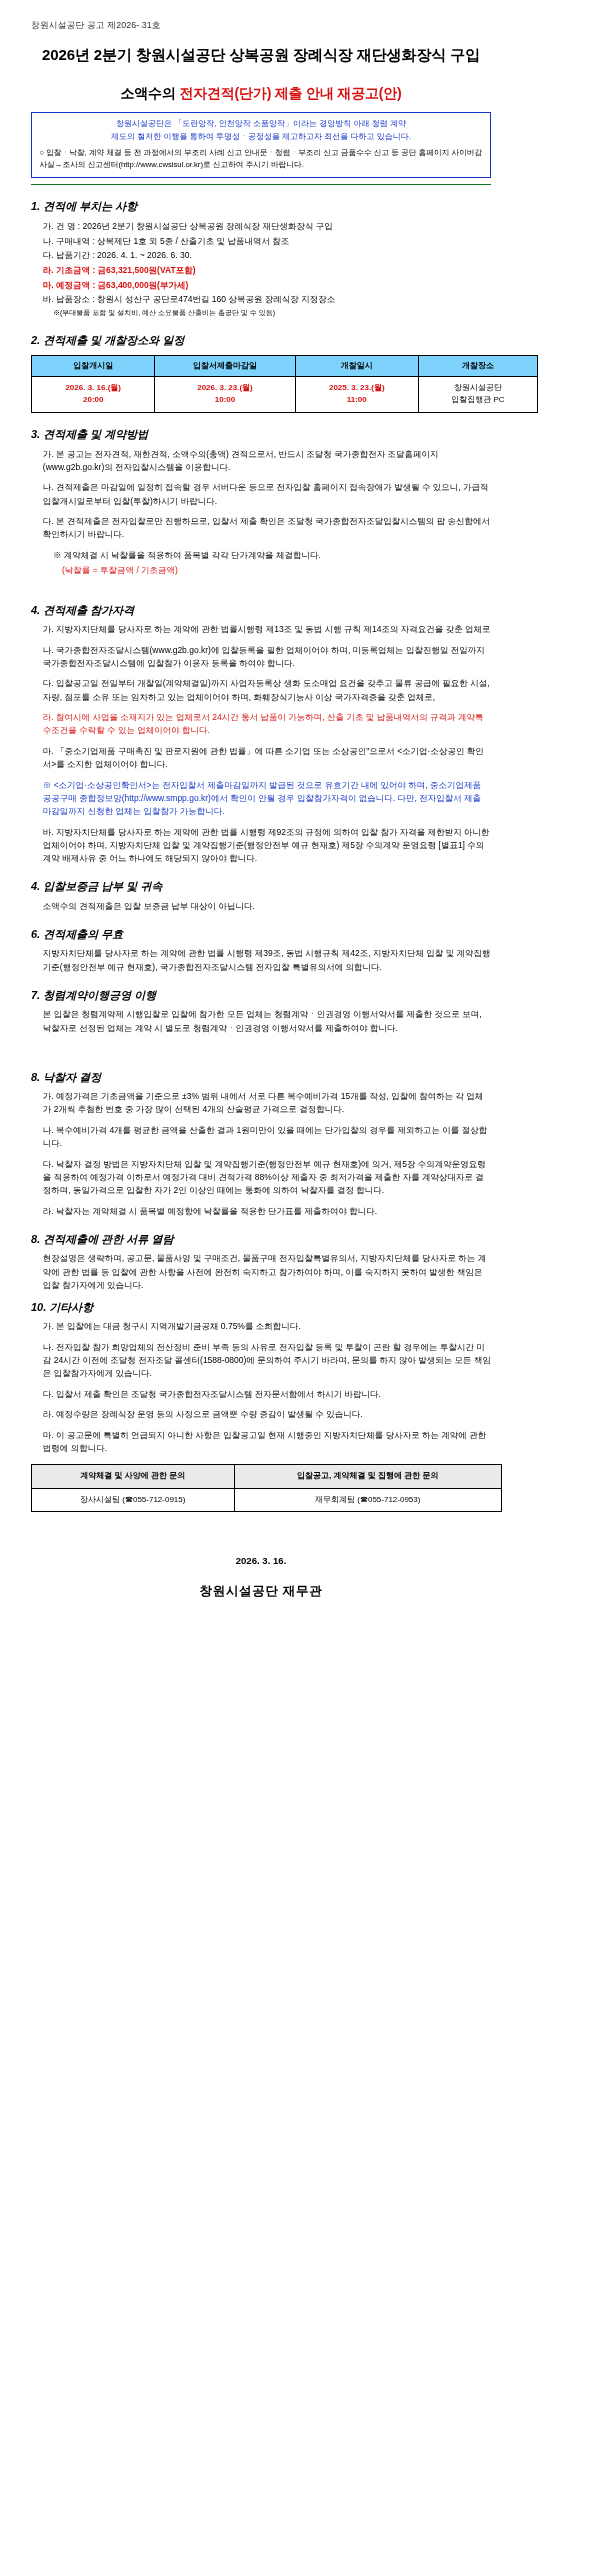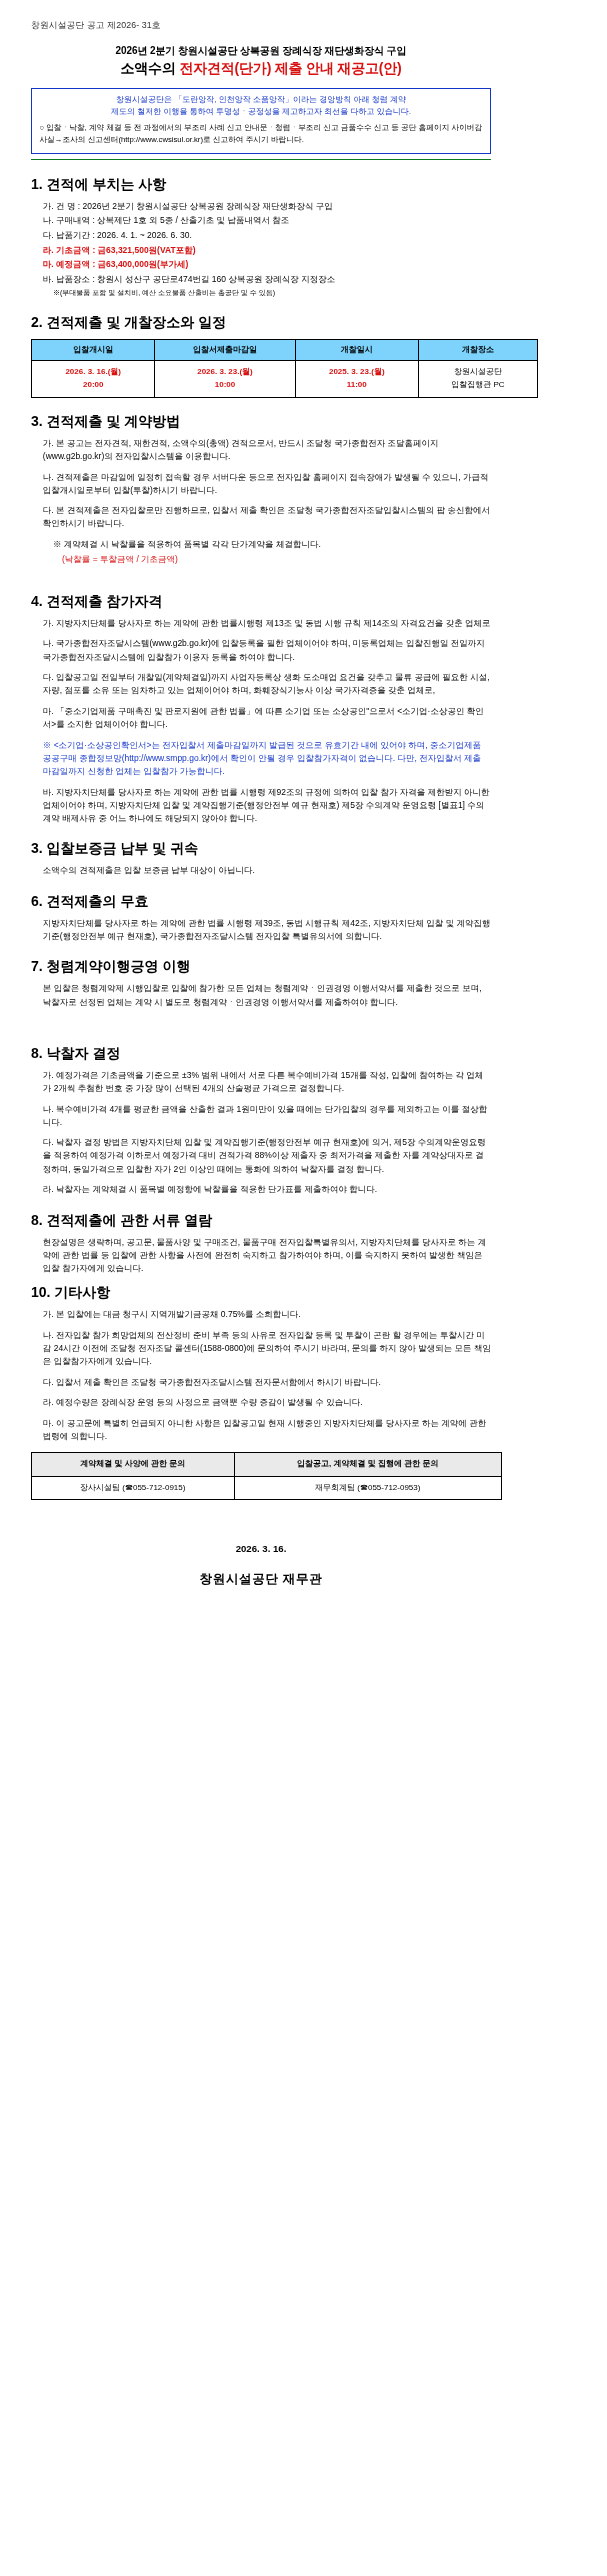--- a/index.html
+++ b/index.html
@@ -26,24 +26,24 @@
     font-size: 8.8px;
     color: #333;
     margin-bottom: 10.3px;
     letter-spacing: 0.1px;
   }
   .title-block {
     text-align: center;
     margin-bottom: 7.4px;
   }
   .title-line1 {
-    font-size: 10px;
+    font-size: 15px;
     font-weight: bold;
     letter-spacing: -0.1px;
-    margin-bottom: 0;
+    margin-bottom: 17px;
   }
   .title-line2 {
     font-size: 14px;
     font-weight: bold;
     letter-spacing: -0.2px;
     margin-bottom: 3px;
   }
   .red { color: #d81111; }
   .blue { color: #1436c8; }
   .bold { font-weight: bold; }
@@ -58,23 +58,24 @@
   .notice-box .l1 { text-align: center; }
   .notice-box .l3 { margin-top: 2.9px; font-size: 7.7px; }
 
   .rule {
     border: 0;
     border-top: 1.5px solid #0f7a22;
     margin: 5.9px 0 10.3px 0;
   }
 
   h3.sec {
-    font-size: 14px;
+    font-size: 11px;
     font-weight: bold;
     margin: 13.2px 0 4.4px 0;
+    font-style: italic;
   }
   .para { margin: 1.5px 0 1.5px 0; }
   .para.ind { margin-left: 11.8px; }
   .para.ind2 { margin-left: 22px; }
   .para.ind3 { margin-left: 31px; }
   .gap { margin-top: 7.4px; }
 
   table.grid {
     border-collapse: collapse;
     margin: 5.9px auto 4.4px auto;
@@ -185,26 +186,27 @@
   <div class="para ind">가. 본 공고는 전자견적, 재한견적, 소액수의(총액) 견적으로서, 반드시 조달청 국가종합전자 조달홈페이지(www.g2b.go.kr)의 전자입찰시스템을 이용합니다.</div>
   <div class="para ind gap">나. 견적제출은 마감일에 일정히 접속할 경우 서버다운 등으로 전자입찰 홈페이지 접속장애가 발생될 수 있으니, 가급적 입찰개시일로부터 입찰(투찰)하시기 바랍니다.</div>
   <div class="para ind gap">다. 본 견적제출은 전자입찰로만 진행하므로, 입찰서 제출 확인은 조달청 국가종합전자조달입찰시스템의 팝 송신함에서 확인하시기 바랍니다.</div>
   <div class="para ind2 gap">※ 계약체결 시 낙찰률을 적용하여 품목별 각각 단가계약을 체결합니다.</div>
   <div class="para ind3"><span class="red">(낙찰률 = 투찰금액 / 기초금액)</span></div>
 
   <h3 class="sec" style="margin-top:25px">4. 견적제출 참가자격</h3>
   <div class="para ind">가. 지방자치단체를 당사자로 하는 계약에 관한 법률시행령 제13조 및 동법 시행 규칙 제14조의 자격요건을 갖춘 업체로</div>
   <div class="para ind gap">나. 국가종합전자조달시스템(www.g2b.go.kr)에 입찰등록을 필한 업체이어야 하며, 미등록업체는 입찰진행일 전일까지 국가종합전자조달시스템에 입찰참가 이용자 등록을 하여야 합니다.</div>
   <div class="para ind gap">다. 입찰공고일 전일부터 개찰일(계약체결일)까지 사업자등록상 생화 도소매업 요건을 갖추고 물류 공급에 필요한 시설, 자량, 점포를 소유 또는 임차하고 있는 업체이어야 하며, 화훼장식기능사 이상 국가자격증을 갖춘 업체로,</div>
+  <div class="para ind gap"><span class="red">라. 참여시에 사업을 소재지가 있는 업체로서 24시간 통서 납품이 가능하며, 산출 기초 및 납품내역서의 규격과 계약특수조건을 수락할 수 있는 업체이어야 합니다.</span></div>
   <div class="para ind gap">마. 「중소기업제품 구매촉진 및 판로지원에 관한 법률」에 따른 소기업 또는 소상공인"으로서 &lt;소기업·소상공인 확인서&gt;를 소지한 업체이어야 합니다.</div>
   <div class="para ind gap"><span class="blue">※ &lt;소기업·소상공인확인서&gt;는 전자입찰서 제출마감일까지 발급된 것으로 유효기간 내에 있어야 하며, 중소기업제품 공공구매 종합정보망(http://www.smpp.go.kr)에서 확인이 안될 경우 입찰참가자격이 없습니다. 다만, 전자입찰서 제출 마감일까지 신청한 업체는 입찰참가 가능합니다.</span></div>
   <div class="para ind gap">바. 지방자치단체를 당사자로 하는 계약에 관한 법률 시행령 제92조의 규정에 의하여 입찰 참가 자격을 제한받지 아니한 업체이어야 하며, 지방자치단체 입찰 및 계약집행기준(행정안전부 예규 현재호) 제5장 수의계약 운영요령 [별표1] 수의계약 배제사유 중 어느 하나에도 해당되지 않아야 합니다.</div>
   <div class="para ind gap"></div>
 
-  <h3 class="sec">3. 입찰보증금 납부 및 귀속</h3>
+  <h3 class="sec">4. 입찰보증금 납부 및 귀속</h3>
   <div class="para ind">소액수의 견적제출은 입찰 보증금 납부 대상이 아닙니다.</div>
 
   <h3 class="sec">6. 견적제출의 무효</h3>
   <div class="para ind">지방자치단체를 당사자로 하는 계약에 관한 법률 시행령 제39조, 동법 시행규칙 제42조, 지방자치단체 입찰 및 계약집행기준(행정안전부 예규 현재호), 국가종합전자조달시스템 전자입찰 특별유의서에 의합니다.</div>
 
   <h3 class="sec">7. 청렴계약이행긍영 이행</h3>
   <div class="para ind">본 입찰은 청렴계약제 시행입찰로 입찰에 참가한 모든 업체는 청렴계약ㆍ인권경영 이행서약서를 제출한 것으로 보며, 낙찰자로 선정된 업체는 계약 시 별도로 청렴계약ㆍ인권경영 이행서약서를 제출하여야 합니다.</div>
 
   <h3 class="sec" style="margin-top:34px">8. 낙찰자 결정</h3>
   <div class="para ind">가. 예정가격은 기초금액을 기준으로 ±3% 범위 내에서 서로 다른 복수예비가격 15개를 작성, 입찰에 참여하는 각 업체가 2개씩 추첨한 번호 중 가장 많이 선택된 4개의 산술평균 가격으로 결정합니다.</div>

